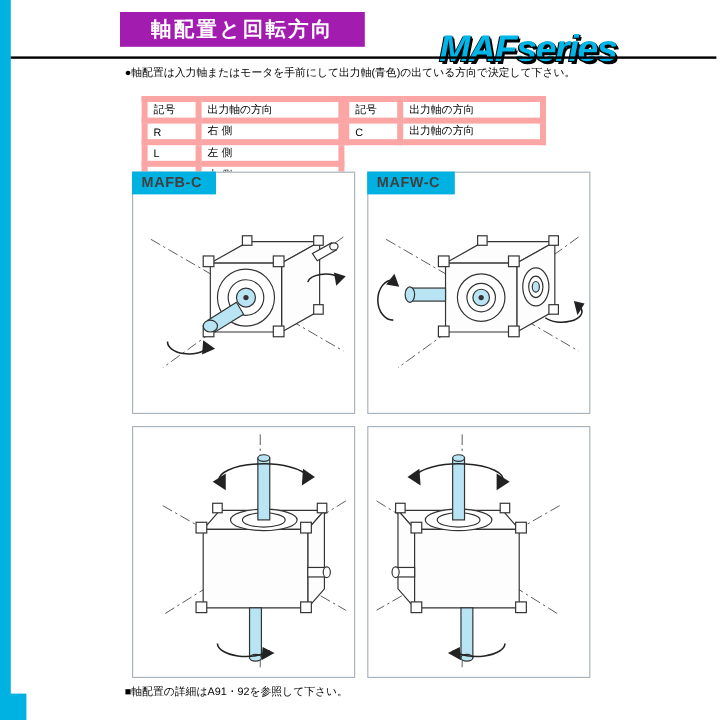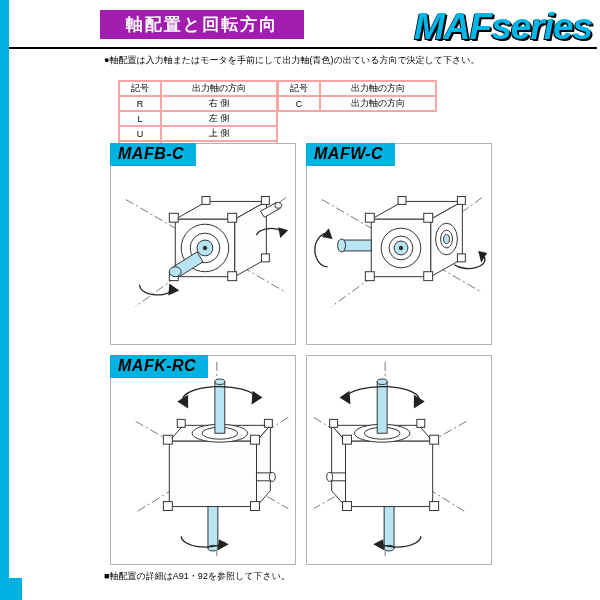--- a/index.html
+++ b/index.html
@@ -3,37 +3,37 @@
 <meta charset="utf-8">
 <style>
   html,body{margin:0;padding:0;background:#e8e8e8;}
   .page{position:relative;width:600px;height:600px;background:#ffffff;overflow:hidden;
         font-family:"Liberation Sans",sans-serif;color:#000;}
   .stripe{position:absolute;left:0;top:0;width:9px;height:600px;background:#00b2e2;}
   .corner-block{position:absolute;left:0;bottom:0;width:22px;height:22px;background:#00b2e2;}
   .title-bar{position:absolute;left:100px;top:10px;width:204px;height:29px;background:#a21caf;
              color:#fff;display:flex;align-items:center;justify-content:center;
              font-size:17px;font-weight:bold;letter-spacing:2px;}
-  .series{position:absolute;left:366px;top:6px;font-size:37px;font-weight:bold;font-style:italic;
+  .series{position:absolute;left:366px;top:23px;font-size:31px;font-weight:bold;font-style:italic;
           color:#00b6e8;letter-spacing:-1px;
-          text-shadow:2px 2px 0 #000, 1px 1px 0 #000, -1px 1px 0 #000;margin-left:48px;}
+          text-shadow:2px 2px 0 #000, 1px 1px 0 #000, -1px 1px 0 #000;}
   .rule{position:absolute;left:9px;top:47px;width:588px;height:2px;background:#000;}
   .notes{position:absolute;left:104px;top:55px;font-size:9px;line-height:11px;}
   .tables{position:absolute;left:118px;top:80px;display:flex;align-items:flex-start;}
   table{border-collapse:collapse;font-size:9px;}
-  th,td{border:2px solid #fca5a5;height:11px;padding:0 5px;text-align:center;font-weight:normal;
+  th,td{border:5px solid #fca5a5;height:11px;padding:0 5px;text-align:left;font-weight:normal;
         white-space:nowrap;}
   td.sym,th.sym{width:30px;}
   td.dir,th.dir{width:104px;}
   .t-right{margin-left:-1px;}
   .grid{position:absolute;left:110px;top:143px;display:grid;
         grid-template-columns:186px 186px;grid-template-rows:202px 210px;gap:10px;}
   .panel{position:relative;border:1px solid #a9b4bd;background:#fff;}
-  .panel-label{position:absolute;left:-1px;top:-1px;background:#00b2e2;color:#000000;
-               font-size:16px;font-weight:bold;font-style:italic;
+  .panel-label{position:absolute;left:-1px;top:-1px;background:#00b2e2;color:#404040;
+               font-size:12px;font-weight:bold;
                padding:2px 12px 3px 8px;letter-spacing:0.5px;z-index:2;}
   .panel svg{position:absolute;left:0;top:0;width:100%;height:100%;}
   .footer{position:absolute;left:104px;top:571px;font-size:9px;line-height:11.5px;text-align:center;}
   
   .axis{stroke:#555;stroke-width:0.8;stroke-dasharray:9 3 2 3;fill:none;}
   .face{fill:#fdfdfd;stroke:#333;stroke-width:1;}
   .lug{fill:#fff;stroke:#333;stroke-width:1;}
   .ln{stroke:#333;stroke-width:1;fill:#fff;}
   .cy{fill:#b8e4f4;stroke:#333;stroke-width:1;}
   .arr{stroke:#222;stroke-width:1.3;fill:none;}
@@ -172,21 +172,20 @@
           <polygon class="ah" points="14,94 21,85 25,96"></polygon>
         </g>
         <g>
           <path class="arr" d="M148 122 a17 9 0 0 0 30 -8"></path>
           <polygon class="ah" points="172,108 181,110 175,120"></polygon>
         </g>
       </svg>
     </div>
 
     <div class="panel">
-      <div class="panel-label">MAFK-RC</div>
       <svg viewBox="0 0 184 210" preserveAspectRatio="xMidYMid meet">
         <path class="axis" d="M106 6 L106 204"></path>
         <path class="axis" d="M24 66 L178 154"></path>
         <path class="axis" d="M178 62 L24 158"></path>
         <g>
           <polygon class="face" points="58,86 72,70 160,70 146,86"></polygon>
           <polygon class="face" points="146,86 160,70 160,136 146,152"></polygon>
           <polygon class="face" points="58,86 146,86 146,152 58,152"></polygon>
           <rect class="lug" x="52" y="80" width="9" height="9"></rect>
           <rect class="lug" x="140" y="80" width="9" height="9"></rect>

